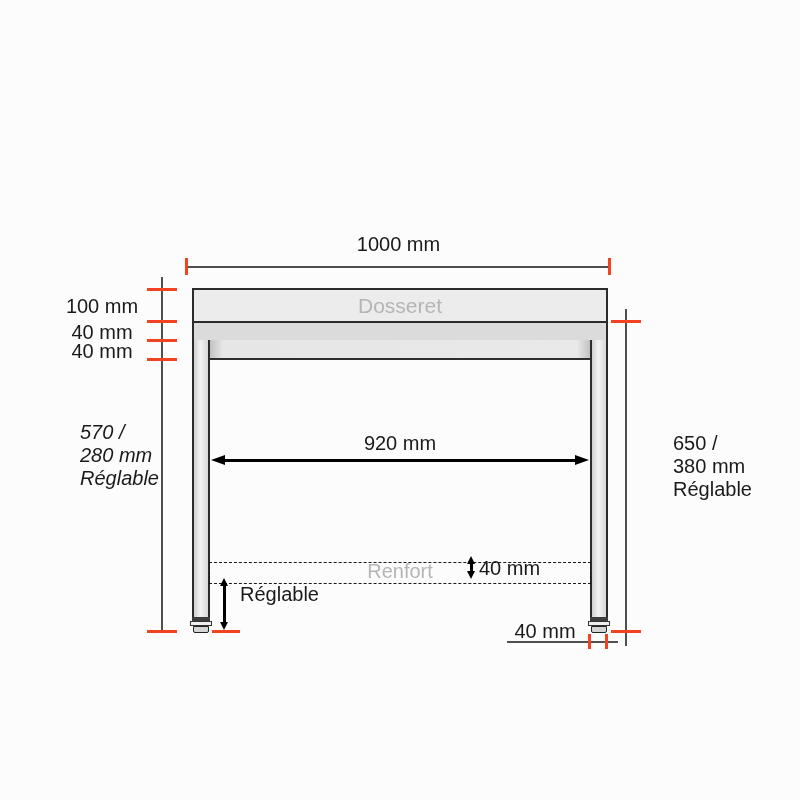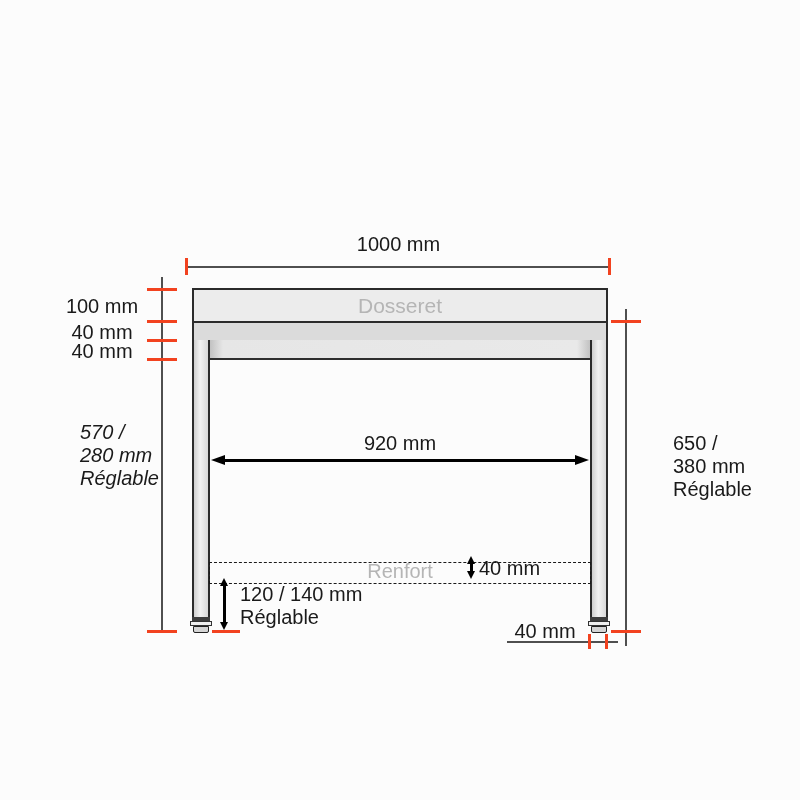--- a/index.html
+++ b/index.html
@@ -136,21 +136,20 @@
   </div>
   <div class="abs aline" style="left:470px;top:562px;width:2.5px;height:11px;"></div>
   <div class="abs ah pt-up" style="left:467px;top:556px;"></div>
   <div class="abs ah pt-down" style="left:467px;top:571px;"></div>
   <div class="abs dim" style="left:479px;top:556px;">40 mm</div>
 
   <div class="abs aline" style="left:223px;top:583px;width:2.5px;height:41px;"></div>
   <div class="abs ah pt-up" style="left:220px;top:578px;"></div>
   <div class="abs ah pt-down" style="left:220px;top:622px;"></div>
   <div class="abs dim" style="left:240px;top:583px;line-height:23px;">
-    <div>120 / 140 mm</div>
     <div>Réglable</div>
   </div>
 
   <div class="abs dim" style="left:500px;width:90px;top:619px;text-align:center;">40 mm</div>
   <div class="abs dline" style="left:507px;top:641px;width:111px;height:2px;"></div>
   <div class="abs tickv" style="left:588px;top:634px;height:15px;"></div>
   <div class="abs tickv" style="left:605px;top:634px;height:15px;"></div>
 
 </div>
 

